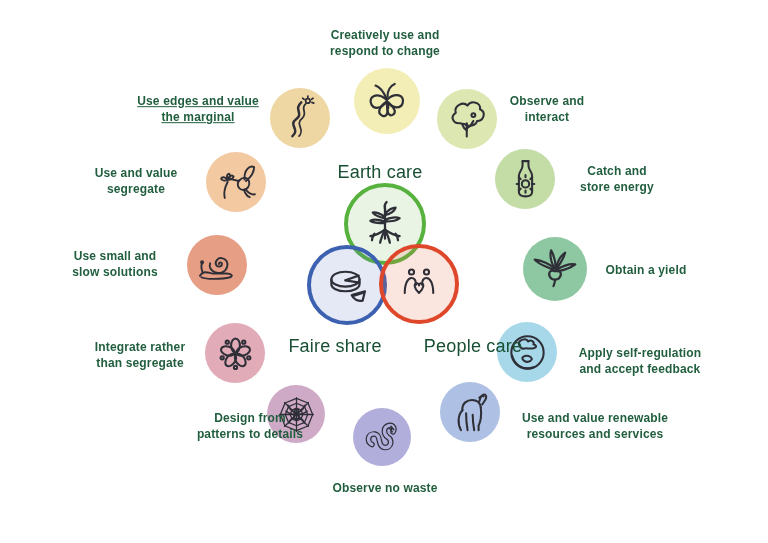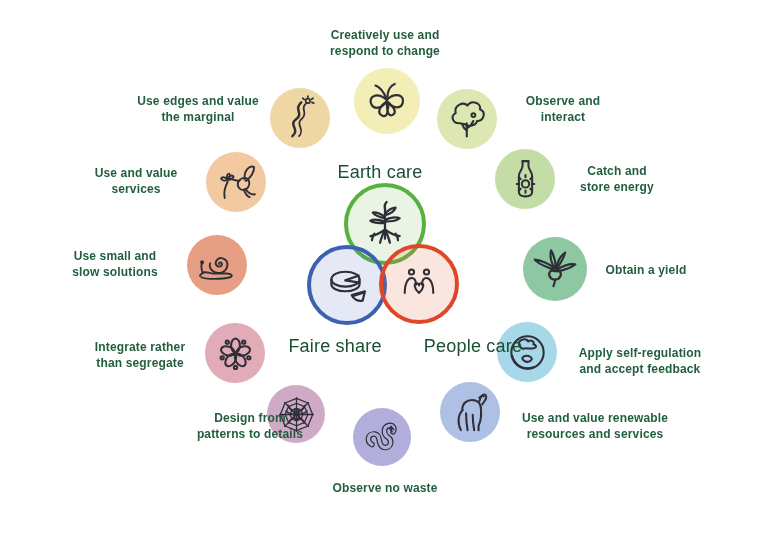--- a/index.html
+++ b/index.html
@@ -212,21 +212,21 @@
           <use href="#butterfly-icon" xlink:href="#butterfly-icon"></use>
         </svg>
       </div>
       <div class="p-label" style="left: 385px; top: 44px;">Creatively use and
 respond to change</div>
       <div class="p-circle" style="left: 437px; top: 89px; width: 60px; height: 60px; background: rgb(220, 231, 178); --bg: #dce7b2;">
         <svg width="47" height="47" viewBox="0 0 64 64">
           <use href="#tree-icon" xlink:href="#tree-icon"></use>
         </svg>
       </div>
-      <div class="p-label" style="left: 547px; top: 110px; margin-left: 16px;">Observe and
+      <div class="p-label" style="left: 547px; top: 110px;">Observe and
 interact</div>
       <div class="p-circle" style="left: 495px; top: 149px; width: 60px; height: 60px; background: rgb(196, 221, 166); --bg: #c4dda6;">
         <svg width="47" height="47" viewBox="0 0 64 64">
           <use href="#bottle-sun-icon" xlink:href="#bottle-sun-icon"></use>
         </svg>
       </div>
       <div class="p-label" style="left: 617px; top: 180px;">Catch and
 store energy</div>
       <div class="p-circle" style="left: 523px; top: 237px; width: 64px; height: 64px; background: rgb(142, 200, 162); --bg: #8ec8a2;">
         <svg width="50" height="50" viewBox="0 0 64 64">
@@ -274,23 +274,23 @@
         </svg>
       </div>
       <div class="p-label" style="left: 115px; top: 265px;">Use small and
 slow solutions</div>
       <div class="p-circle" style="left: 206px; top: 152px; width: 60px; height: 60px; background: rgb(243, 201, 162); --bg: #f3c9a2;">
         <svg width="47" height="47" viewBox="0 0 64 64">
           <use href="#hummingbird-icon" xlink:href="#hummingbird-icon"></use>
         </svg>
       </div>
       <div class="p-label" style="left: 136px; top: 182px;">Use and value
-services</div>
+segregate</div>
       <div class="p-circle" style="left: 270px; top: 88px; width: 60px; height: 60px; background: rgb(238, 215, 163); --bg: #eed7a3;">
         <svg width="47" height="47" viewBox="0 0 64 64">
           <use href="#winding-path-icon" xlink:href="#winding-path-icon"></use>
         </svg>
       </div>
-      <div class="p-label" style="left: 198px; top: 110px;">Use edges and value
+      <div class="p-label" style="left: 198px; top: 110px; text-decoration: underline;">Use edges and value
 the marginal</div>
     </div>
 
 </div>
 
 </body></html>

